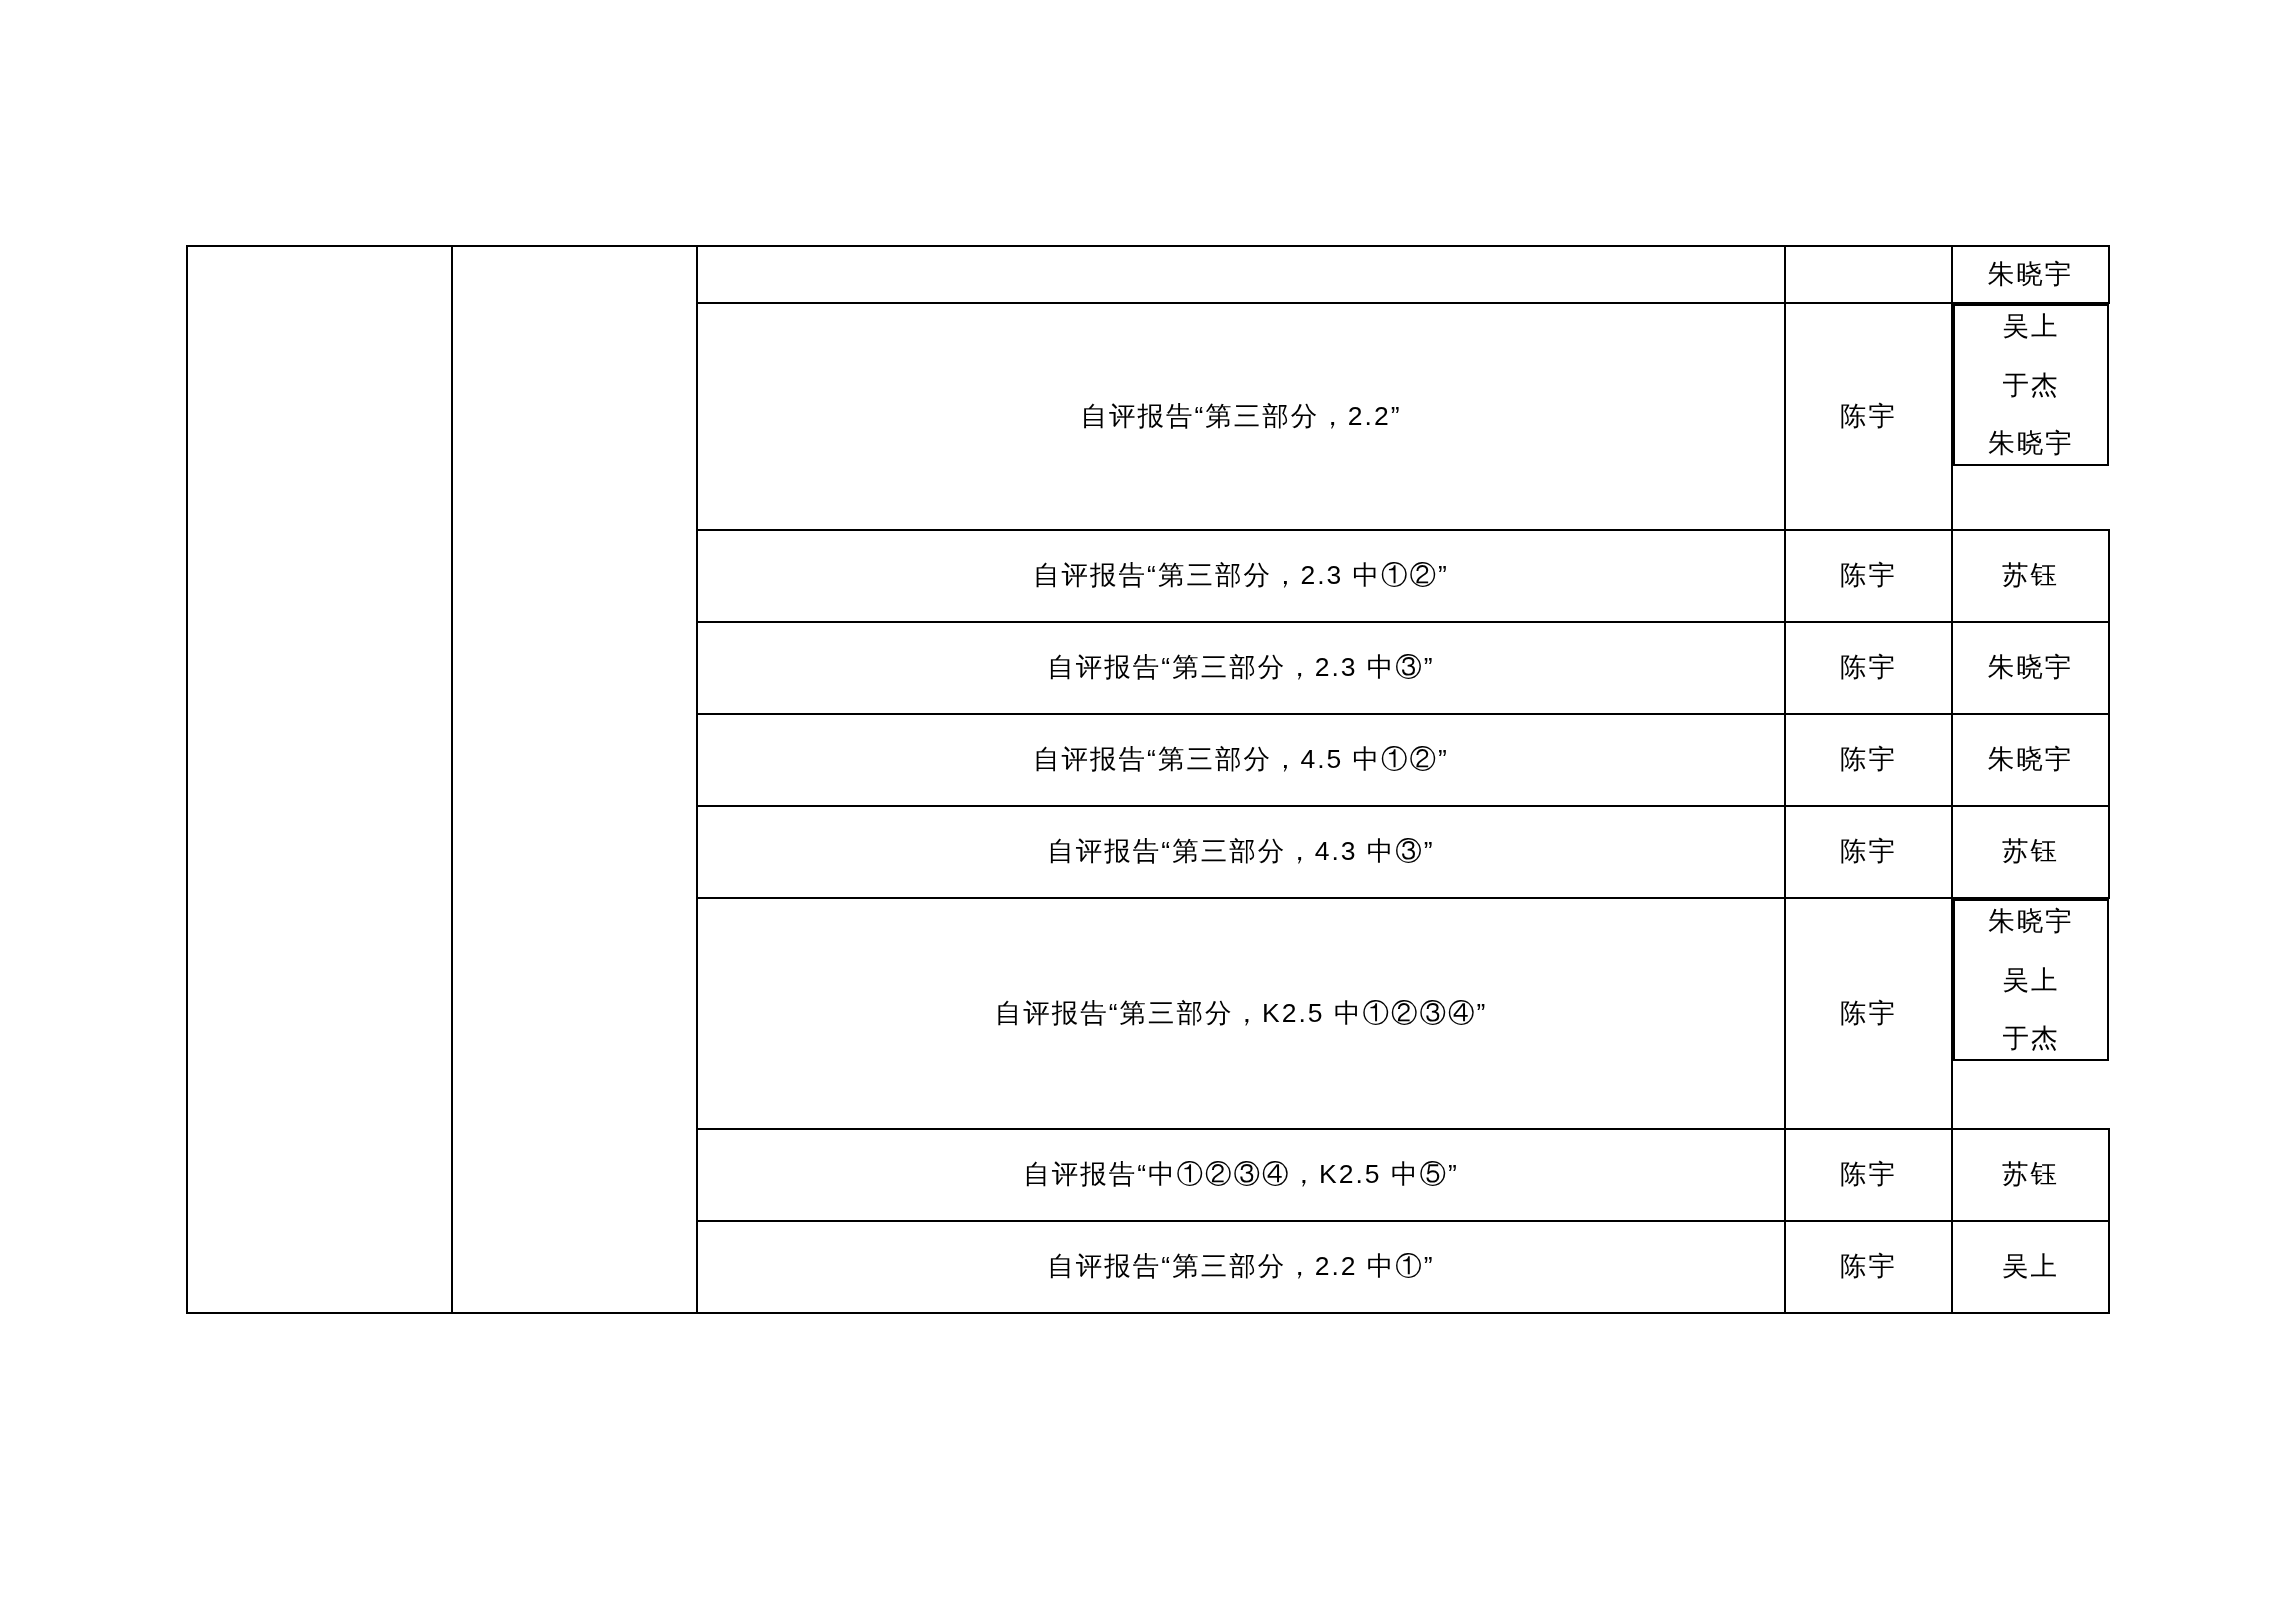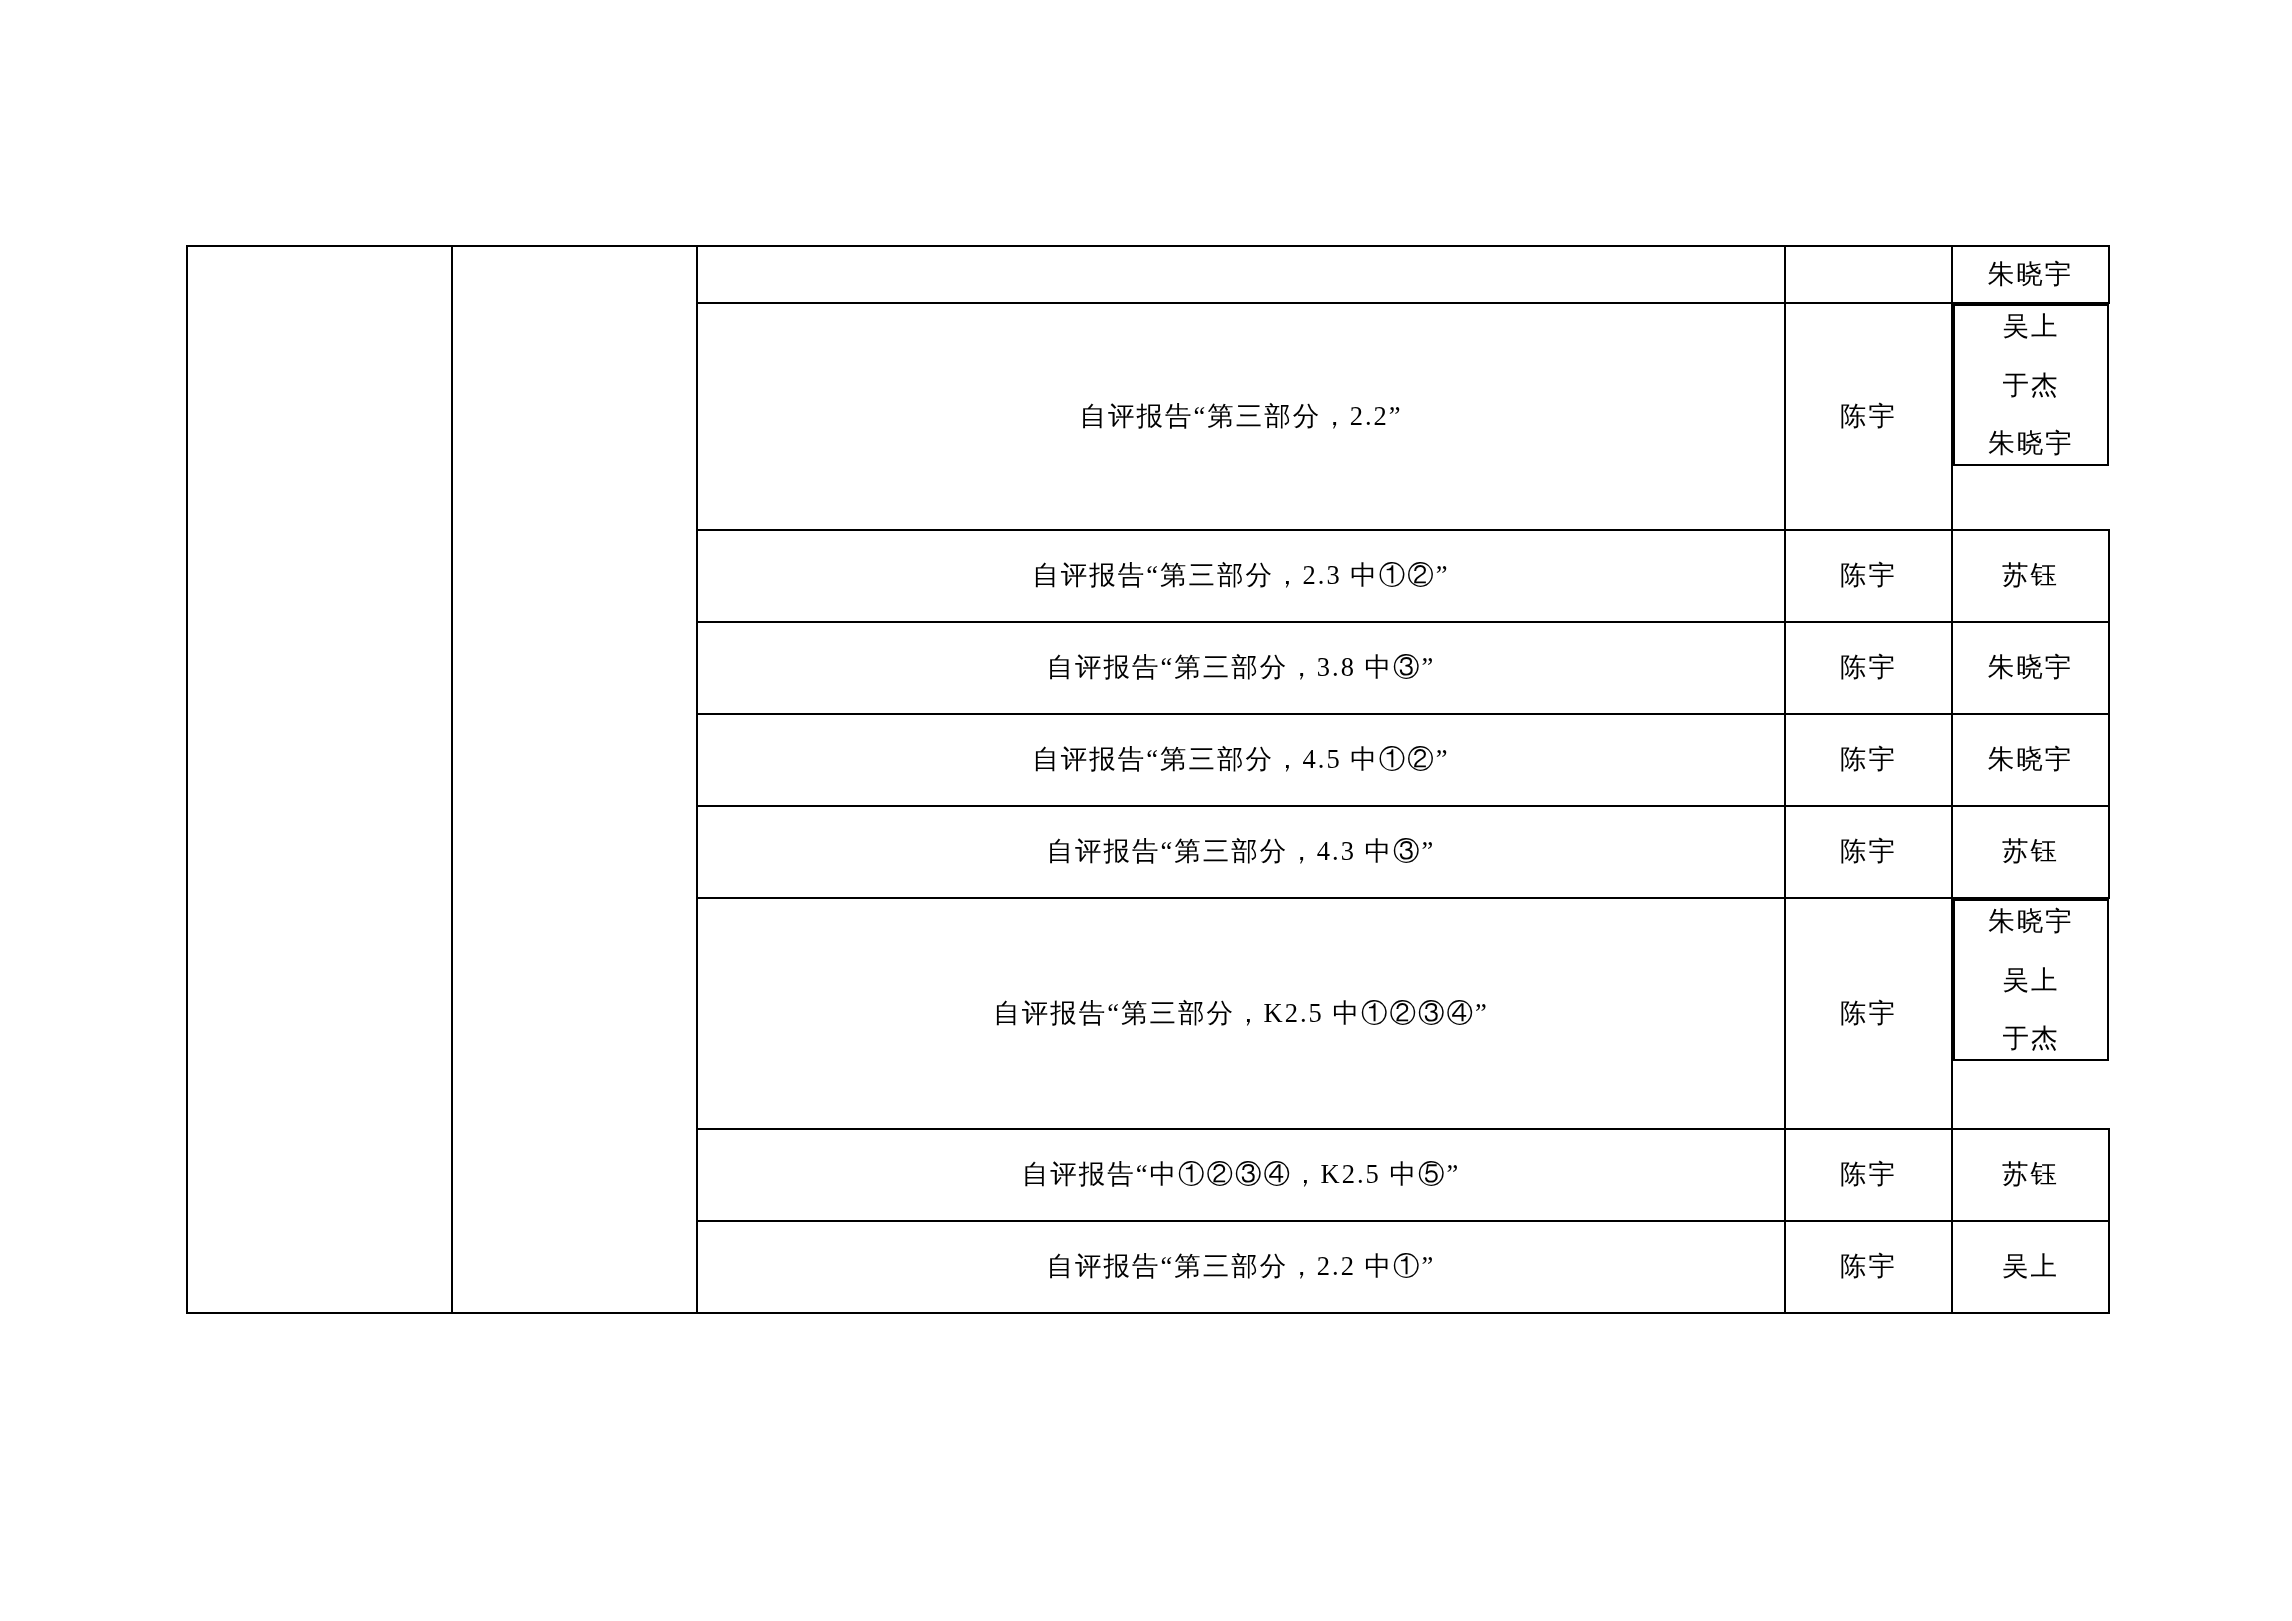--- a/index.html
+++ b/index.html
@@ -29,21 +29,21 @@
     table-layout: fixed;
   }
   .doc-table td {
     border: 2px solid #000000;
     padding: 0;
     vertical-align: middle;
     text-align: center;
     font-size: 26.5px;
     line-height: 1.55;
     letter-spacing: 2px;
-    font-family: Liberation Serif, serif;
+    font-family: Liberation Sans, sans-serif;
   }
   .col-a { width: 265px; }
   .col-b { width: 245px; }
   .col-c { width: 1088px; }
   .col-d { width: 167px; }
   .col-e { width: 157px; }
 
   .cell-empty { height: 100%; }
 
   .item-text {
@@ -97,21 +97,21 @@
             <span>于杰</span>
             <span>朱晓宇</span>
           </td>
         </tr>
         <tr class="row-h3">
           <td class="item-text">自评报告“第三部分，2.3 中①②”</td>
           <td class="name-text">陈宇</td>
           <td class="name-text">苏钰</td>
         </tr>
         <tr class="row-h3">
-          <td class="item-text">自评报告“第三部分，3.8 中③”</td>
+          <td class="item-text">自评报告“第三部分，2.3 中③”</td>
           <td class="name-text">陈宇</td>
           <td class="name-text">朱晓宇</td>
         </tr>
         <tr class="row-h3">
           <td class="item-text">自评报告“第三部分，4.5 中①②”</td>
           <td class="name-text">陈宇</td>
           <td class="name-text">朱晓宇</td>
         </tr>
         <tr class="row-h3">
           <td class="item-text">自评报告“第三部分，4.3 中③”</td>

